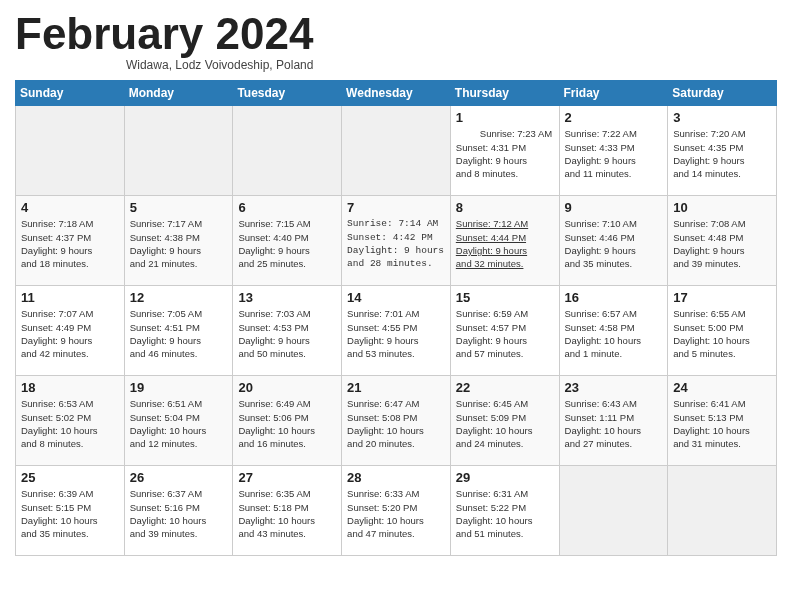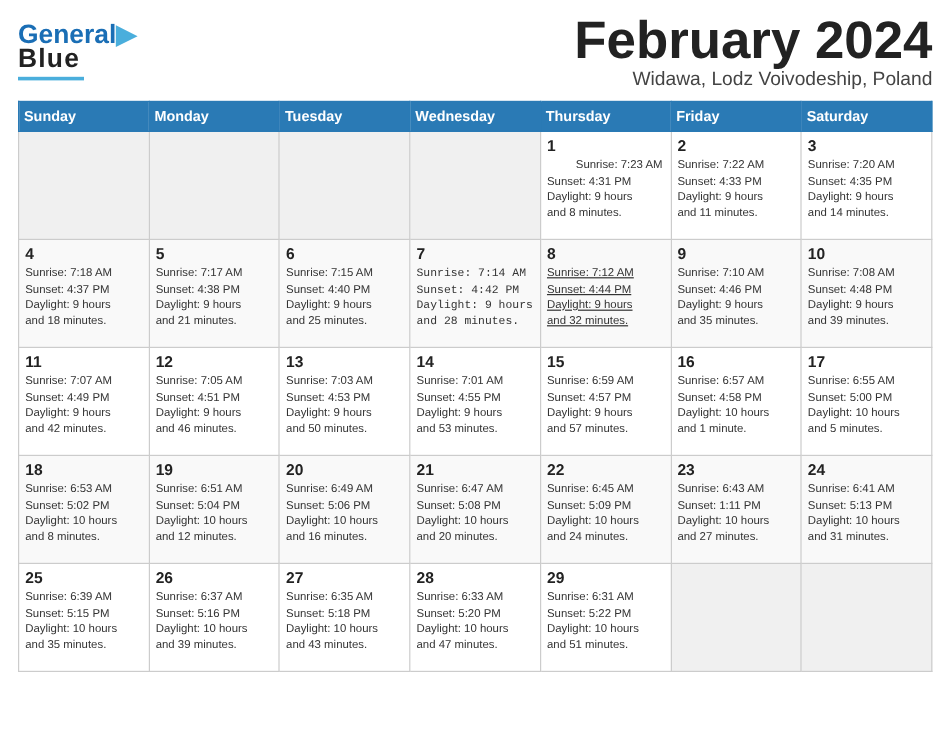--- a/index.html
+++ b/index.html
@@ -32,21 +32,21 @@
     .title-block {
       text-align: right;
     }
     .title-block h1 {
       font-size: 44px;
       font-weight: bold;
       color: #222;
       line-height: 1.1;
     }
     .title-block h2 {
-      font-size: 16px;
+      font-size: 12px;
       font-weight: normal;
       color: #444;
     }
     table {
       width: 100%;
       border-collapse: collapse;
       table-layout: fixed;
     }
     thead tr th {
       background: #2a7ab5;
@@ -82,31 +82,20 @@
       color: #333;
     }
     .empty-cell {
       background: #f0f0f0 !important;
     }
   </style>
 </head>
 <body>
 
 <div class="header">
-  <div class="logo">
-    <div style="display:flex;align-items:center;">
-      <span class="logo-text">
-        <span class="blue">General</span><span style="color:#4aaedc;">▶</span>
-      </span>
-    </div>
-    <div style="display:flex;align-items:center;margin-top:-4px;">
-      <span style="font-size:22px;font-weight:bold;color:#222;letter-spacing:1px;">Blue</span>
-    </div>
-    <div style="height:3px;background:#4aaedc;width:55px;margin-top:2px;"></div>
-  </div>
   <div class="title-block">
     <h1>February 2024</h1>
     <h2>Widawa, Lodz Voivodeship, Poland</h2>
   </div>
 </div>
 
 <table>
   <thead>
     <tr>
     <th>Sunday</th>

